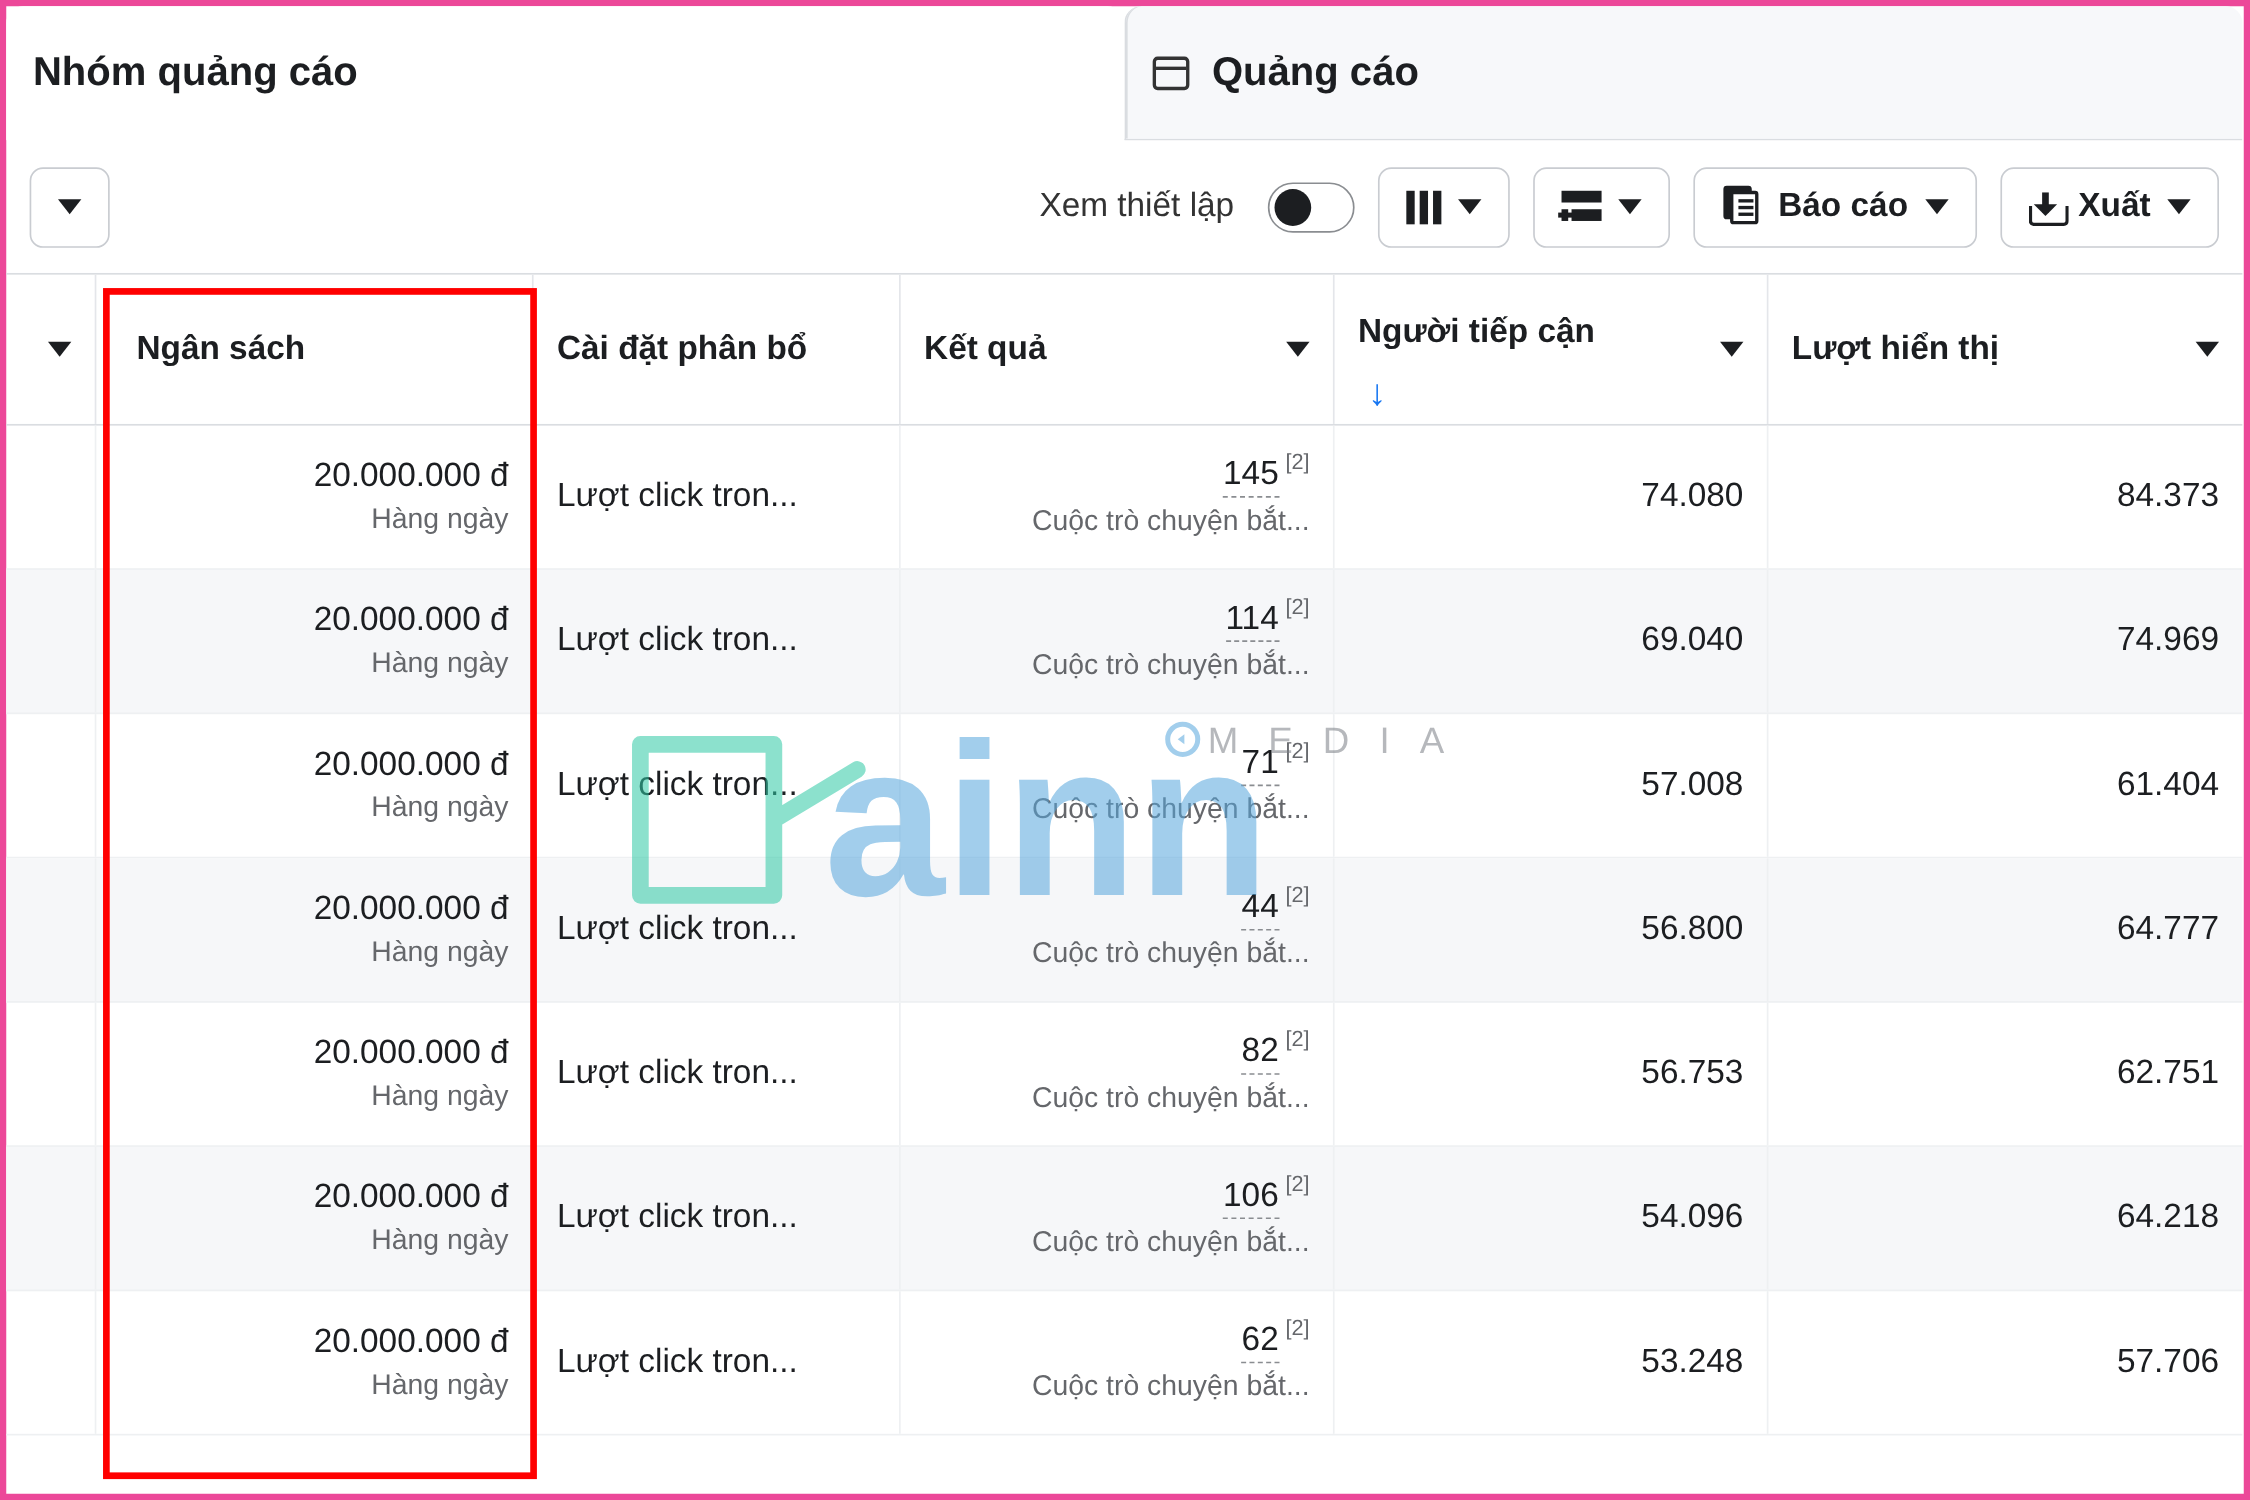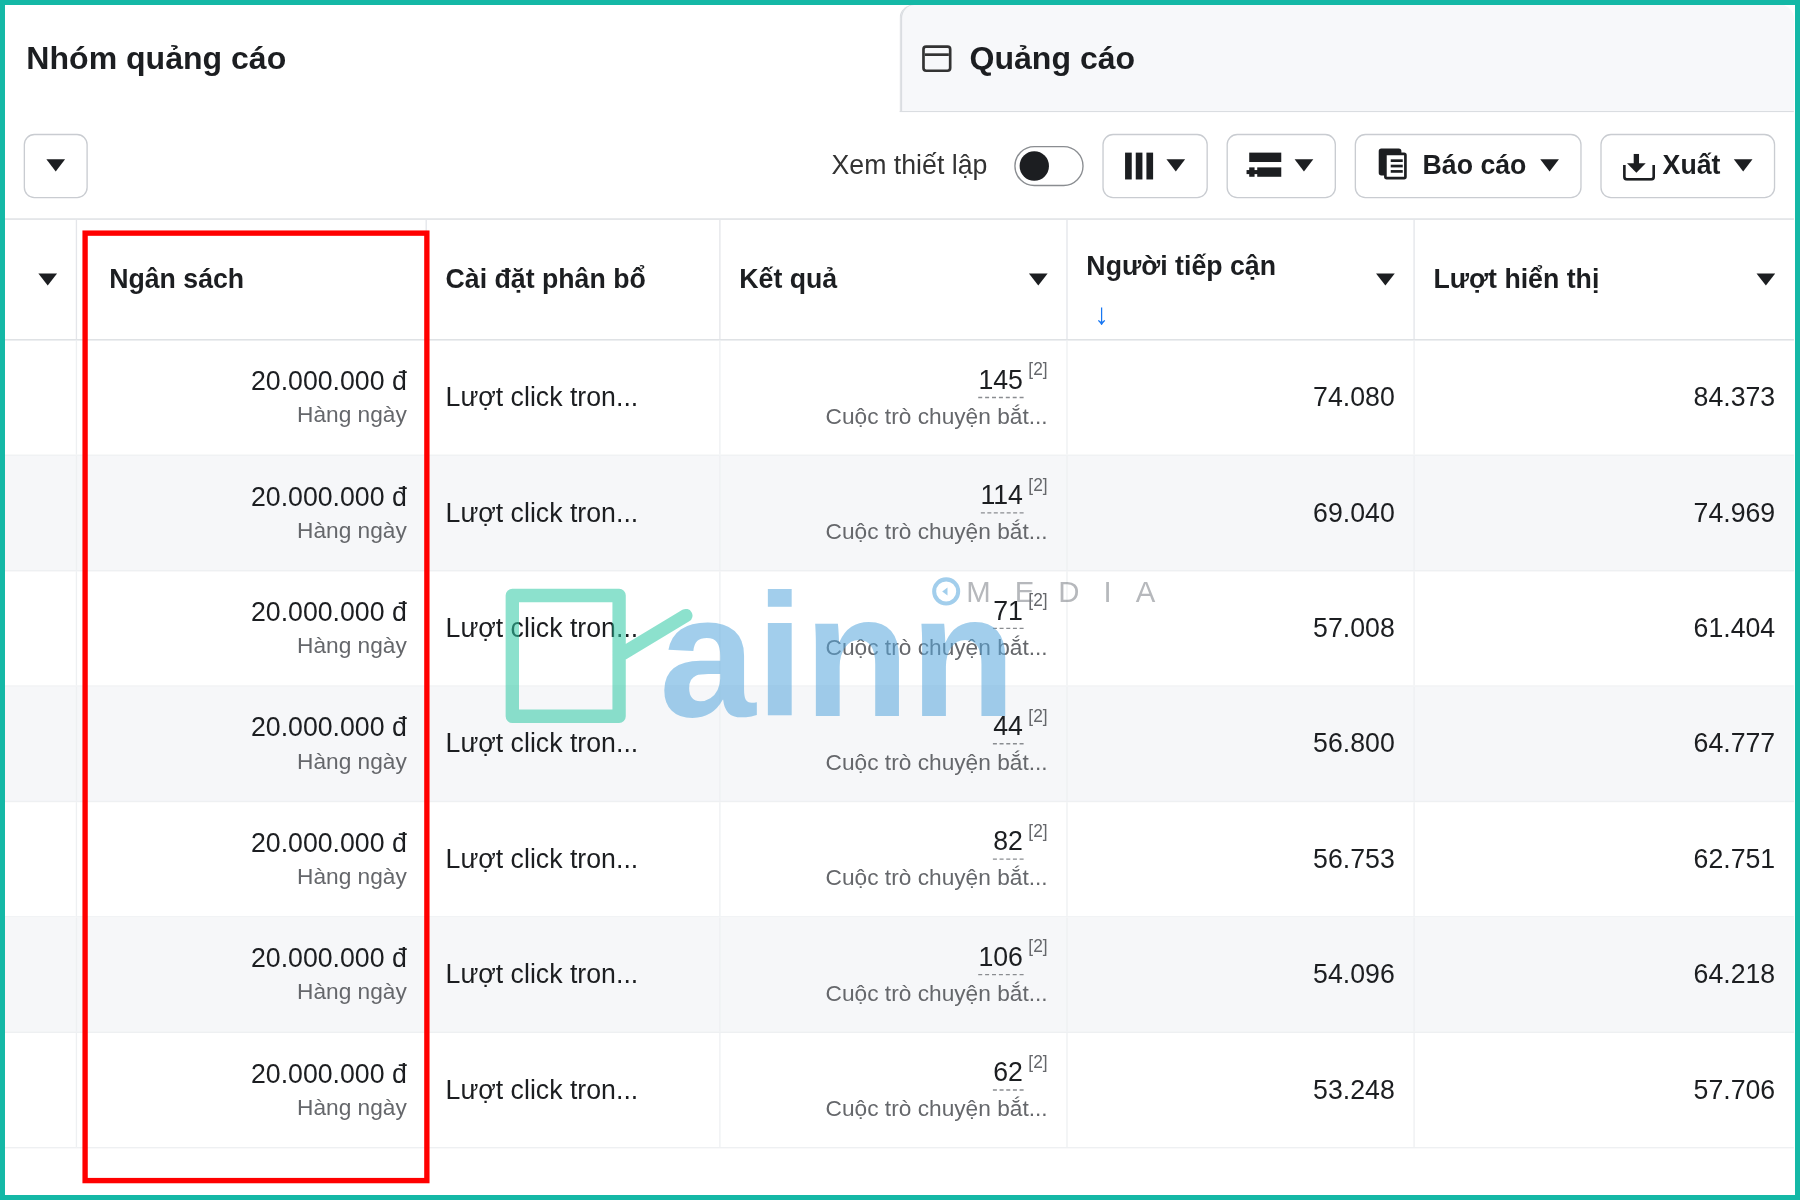--- a/index.html
+++ b/index.html
@@ -1,18 +1,18 @@
 <!DOCTYPE html>
 <html><head>
 <meta charset="utf-8">
 <style>
   * { box-sizing: border-box; }
   html,body { margin:0; padding:0; font-family: -apple-system, "Segoe UI", Helvetica, Arial, sans-serif; color:#1c1e21; }
   .stage-wrap { width:1800px; height:1200px; position:relative; background:#fff; }
-  .stage { position:absolute; inset:0; border:5px solid #14b8a6; transform-origin:top left; }
+  .stage { position:absolute; inset:0; border:5px solid #ec4899; transform-origin:top left; }
   
   .inner { width:1340px; height:890px; transform:scale(1.335,1.342); transform-origin:top left; position:relative; }
 
   
   .tabs { display:flex; height:80px; }
   .tab { flex:1; display:flex; align-items:center; padding:0 16px; font-size:24px; font-weight:700; color:#1c1e21; border-bottom:1px solid #dadde1; position:relative; }
   .tab + .tab { border-left:1px solid #dadde1; }
   .tab.inactive { background:#f7f8fa; }
   .tab .win-icon { width:22px; height:20px; border:2.5px solid #333; border-radius:3px; margin-right:14px; display:inline-block; position:relative; }
   .tab .win-icon::before { content:""; position:absolute; left:0; right:0; top:4px; height:2.5px; background:#333; }

